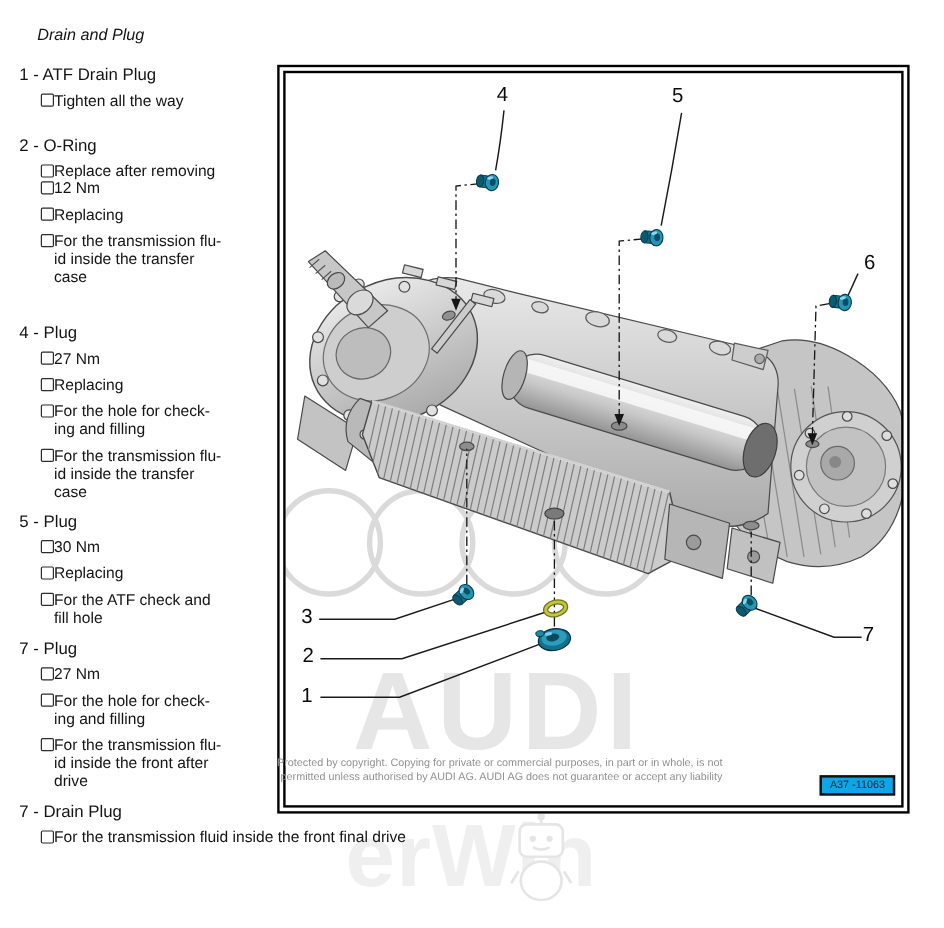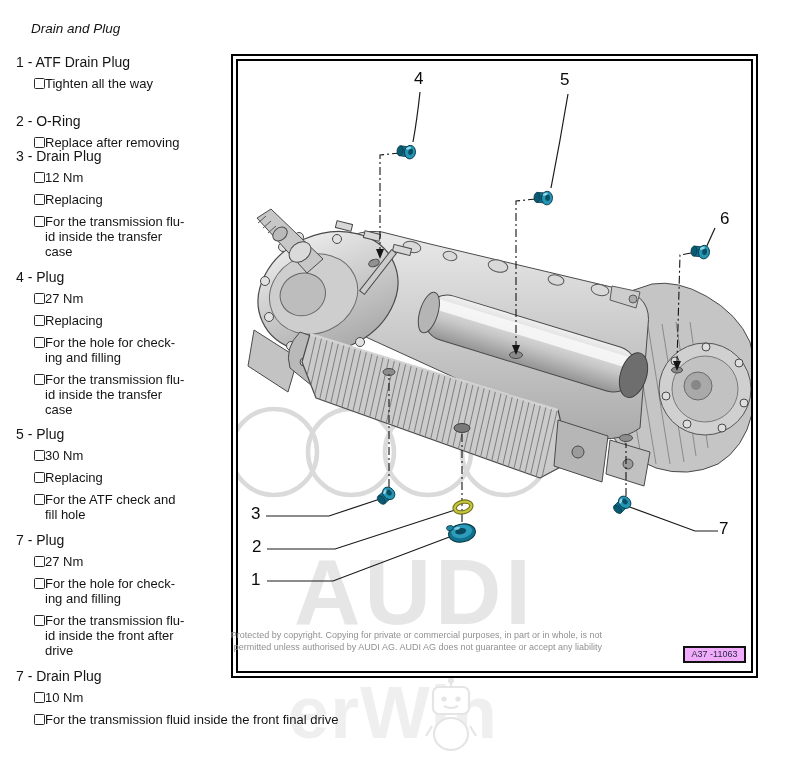--- a/index.html
+++ b/index.html
@@ -26,21 +26,21 @@
   .figure-svg{position:absolute;left:0;top:0;z-index:2;}
   
   .callout{position:absolute;font-size:17px;line-height:17px;color:#0a0a0a;z-index:4;}
   .c1{left:251px;top:571px}.c2{left:252px;top:538px}.c3{left:251px;top:505px}
   .c4{left:414px;top:70px}.c5{left:560px;top:71px}.c6{left:720px;top:210px}.c7{left:719px;top:520px}
   
   .copyright{position:absolute;left:206px;top:629px;width:396px;text-align:right;
     font-size:9px;line-height:12px;color:#919191;z-index:5;}
   
   .drawing-label{position:absolute;left:683px;top:646px;width:63px;height:17px;border:2px solid #111;
-    box-sizing:border-box;background:#f0abfc;font-size:9px;line-height:13px;text-align:center;
+    box-sizing:border-box;background:#0ea5e9;font-size:9px;line-height:13px;text-align:center;
     color:#2a2a3e;z-index:5;}
   
   .erwin-wm{position:absolute;left:288px;top:676px;z-index:1;}
   .erwin-text{font-size:74px;font-weight:bold;letter-spacing:1px;color:#efefef;line-height:74px;}
   .mascot{position:absolute;left:136px;top:2px;}
 </style>
 </head>
 <body>
 
 <div class="page">
@@ -77,21 +77,20 @@
       <div class="legend-item li1">
         <div class="item-head">2 - O-Ring</div>
         <div class="note-row">
           <span class="cb"></span>
           <div class="note-text">
             <div>Replace after removing</div>
           </div>
         </div>
       </div>
       <div class="legend-item li2">
-        <div class="item-head">3 - Drain Plug</div>
         <div class="note-row">
           <span class="cb"></span>
           <div class="note-text">
             <div>12 Nm</div>
           </div>
         </div>
         <div class="note-row">
           <span class="cb"></span>
           <div class="note-text">
             <div>Replacing</div>
@@ -177,26 +176,20 @@
           <span class="cb"></span>
           <div class="note-text">
             <div>For the transmission flu-</div>
             <div>id inside the front after</div>
             <div>drive</div>
           </div>
         </div>
       </div>
       <div class="legend-item li6">
         <div class="item-head">7 - Drain Plug</div>
-        <div class="note-row">
-          <span class="cb"></span>
-          <div class="note-text">
-            <div>10 Nm</div>
-          </div>
-        </div>
         <div class="note-row">
           <span class="cb"></span>
           <div class="note-text">
             <div>For the transmission fluid inside the front final drive</div>
           </div>
         </div>
       </div>
     </div>
 
   <svg class="figure-svg" width="787" height="773" viewBox="0 0 787 773">

